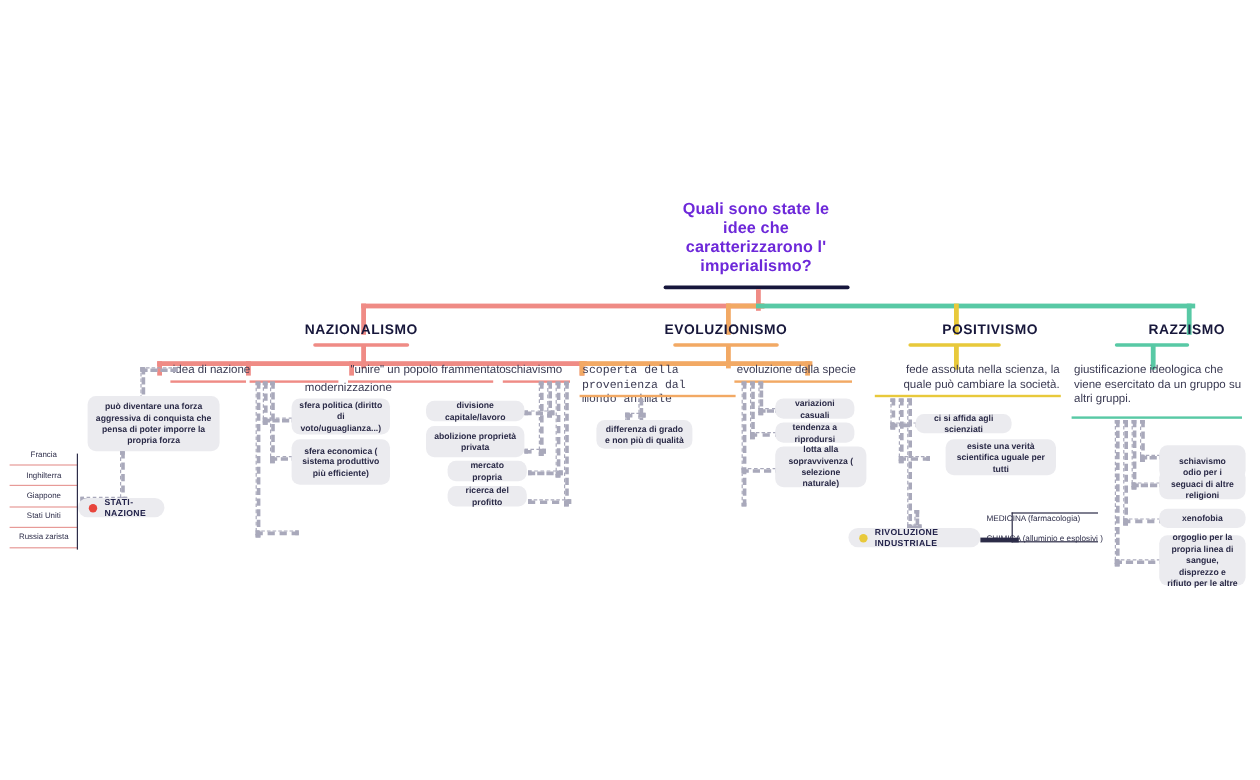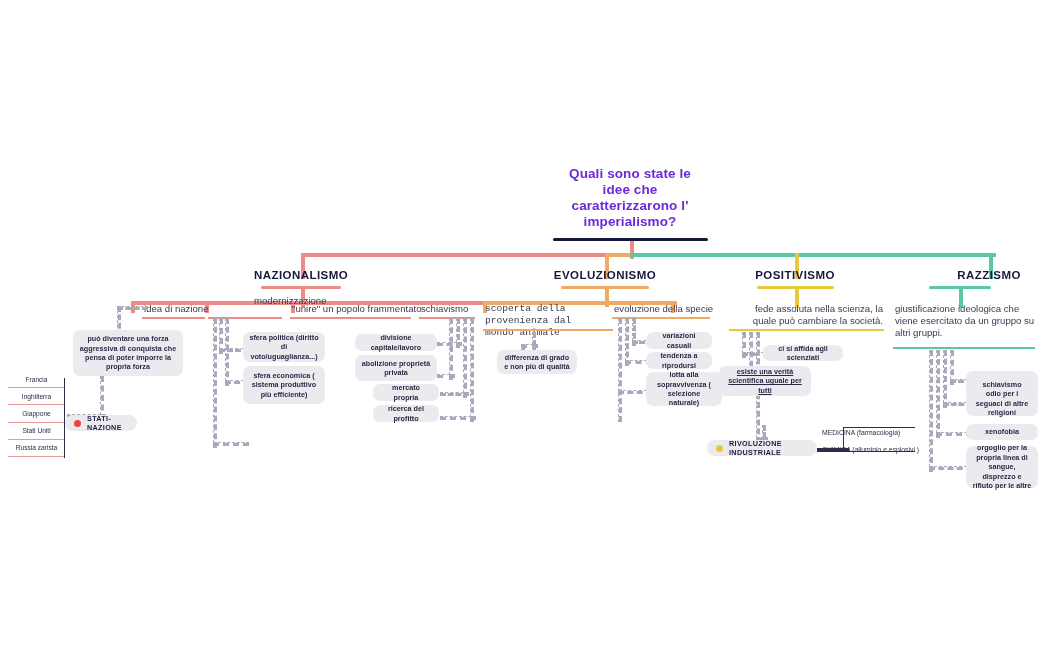--- a/index.html
+++ b/index.html
@@ -133,21 +133,21 @@
 
   <div class="hline solid" style="left:131px;top:301px;width:352px;border-color:#ef8b85;"></div>
   <div class="vline solid" style="left:131px;top:301px;height:6px;border-color:#ef8b85;"></div>
   <div class="vline solid" style="left:205px;top:301px;height:6px;border-color:#ef8b85;"></div>
   <div class="vline solid" style="left:291px;top:301px;height:6px;border-color:#ef8b85;"></div>
   <div class="vline solid" style="left:483px;top:301px;height:6px;border-color:#ef8b85;"></div>
 
   <div class="sub-label" style="left:144px;top:303px;">idea di nazione</div>
   <div class="sub-underline" style="left:142px;top:317px;width:63px;background:#ef8b85;"></div>
 
-  <div class="sub-label" style="left:210px;top:295px;padding-left:44px;">modernizzazione</div>
+  <div class="sub-label" style="left:210px;top:318px;padding-left:44px;">modernizzazione</div>
   <div class="sub-underline" style="left:208px;top:317px;width:74px;background:#ef8b85;"></div>
 
   <div class="sub-label" style="left:292px;top:303px;">"unire" un popolo frammentato</div>
   <div class="sub-underline" style="left:290px;top:317px;width:121px;background:#ef8b85;"></div>
 
   <div class="sub-label" style="left:421px;top:303px;">schiavismo</div>
   <div class="sub-underline" style="left:419px;top:317px;width:56px;background:#ef8b85;"></div>
 
   <div class="vline dash" style="left:117px;top:306px;height:25px;"></div>
   <div class="hline dash" style="left:117px;top:306px;width:25px;"></div>
@@ -215,36 +215,36 @@
   <div class="vline dash" style="left:625px;top:318px;height:42px;"></div>
   <div class="vline dash" style="left:632px;top:318px;height:22px;"></div>
   <div class="hline dash" style="left:632px;top:340px;width:14px;"></div>
   <div class="hline dash" style="left:625px;top:360px;width:21px;"></div>
   <div class="hline dash" style="left:618px;top:390px;width:28px;"></div>
 
   <div class="box" style="left:646px;top:332px;width:66px;height:17px;">variazioni casuali</div>
   <div class="box" style="left:646px;top:352px;width:66px;height:17px;">tendenza a riprodursi</div>
   <div class="box" style="left:646px;top:372px;width:76px;height:34px;">lotta alla sopravvivenza ( selezione naturale)</div>
 
-  <div class="branch-title" style="left:725px;top:269px;width:140px;">POSITIVISMO</div>
+  <div class="branch-title" style="left:725px;top:269px;width:140px;text-align:right;">POSITIVISMO</div>
   <div class="branch-underline" style="left:757px;top:286px;width:77px;background:#e8c93b;"></div>
   <div class="vline solid" style="left:795px;top:288px;height:14px;border-color:#e8c93b;"></div>
 
   <div class="sub-label wrap" style="left:731px;top:303px;width:152px;text-align:right;">fede assoluta nella scienza, la quale può cambiare la società.</div>
   <div class="sub-underline" style="left:729px;top:329px;width:155px;background:#e8c93b;"></div>
 
   <div class="vline dash" style="left:742px;top:332px;height:20px;"></div>
   <div class="vline dash" style="left:749px;top:332px;height:48px;"></div>
   <div class="vline dash" style="left:756px;top:332px;height:105px;"></div>
   <div class="hline dash" style="left:742px;top:352px;width:21px;"></div>
   <div class="hline dash" style="left:749px;top:380px;width:20px;"></div>
   <div class="hline dash" style="left:756px;top:437px;width:6px;"></div>
 
   <div class="box" style="left:763px;top:345px;width:80px;height:16px;">ci si affida agli scienziati</div>
-  <div class="box" style="left:719px;top:366px;width:92px;height:30px;text-decoration:underline;">esiste una verità scientifica uguale per tutti</div>
+  <div class="box" style="left:788px;top:366px;width:92px;height:30px;">esiste una verità scientifica uguale per tutti</div>
 
   <div class="vline dash" style="left:762px;top:425px;height:14px;"></div>
 
   <div class="pill" style="left:707px;top:440px;width:110px;height:16px;">
     <span class="dot" style="background:#e8c93b;"></span>
     <span>RIVOLUZIONE INDUSTRIALE</span>
   </div>
 
   <div class="hline solid" style="left:817px;top:448px;width:26px;border-color:#2c2c48;"></div>
   <div class="bracket" style="left:843px;top:427px;width:72px;height:25px;border-right:0;border-top:1px solid #2c2c48;border-bottom:1px solid #2c2c48;border-left:1px solid #2c2c48;"></div>

